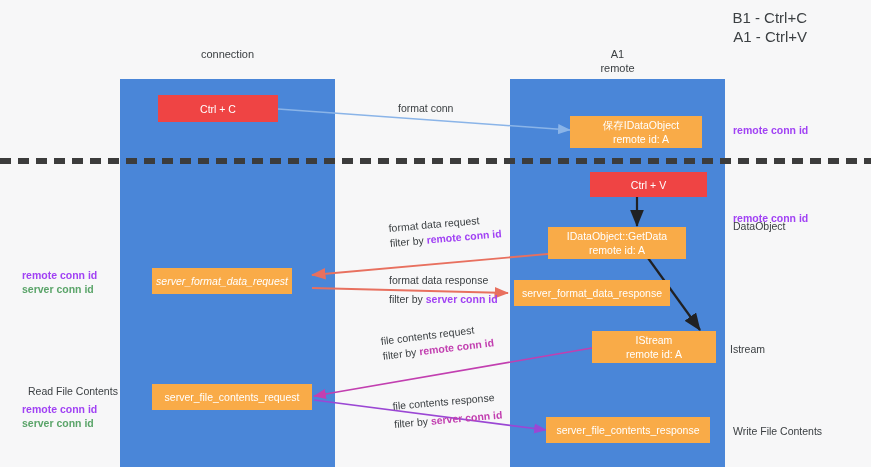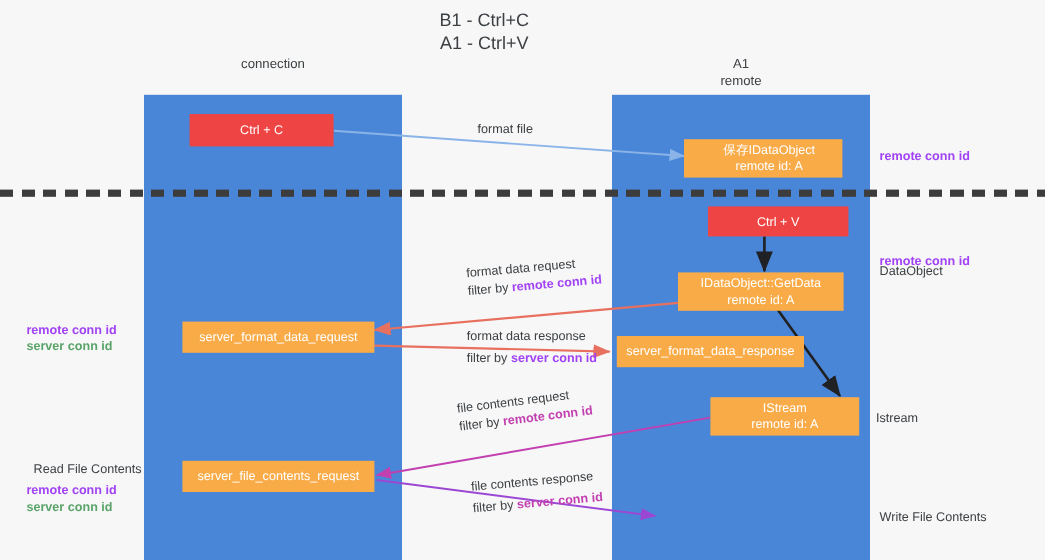--- a/index.html
+++ b/index.html
@@ -19,21 +19,21 @@
     position: absolute;
     background: #4a86d8;
   }
   .lane-b1 { left: 120px; top: 79px; width: 215px; height: 388px; }
   .lane-a1 { left: 510px; top: 79px; width: 215px; height: 388px; }
 
   .title {
     position: absolute;
     left: 0;
     width: 807px;
-    text-align: center;
+    text-align: right;
     color: #3c4043;
     font-size: 15px;
     line-height: 19px;
     white-space: pre;
   }
   .title-line1 { top: 8px; }
   .title-line2 { top: 27px; }
 
   .lane-head {
     position: absolute;
@@ -153,56 +153,59 @@
 
     <line x1="592" y1="348" x2="314" y2="396" stroke="#c23fb0" stroke-width="1.6" marker-end="url(#ah-magenta)"></line>
 
     <line x1="314" y1="400" x2="546" y2="430" stroke="#9b47d4" stroke-width="1.6" marker-end="url(#ah-purple)"></line>
   </svg>
 
   <div class="node node-green" style="left:158px; top:95px; width:120px; height:27px;">
     <span>Ctrl + C</span>
   </div>
 
-  <div class="node node-orange" style="left:152px; top:268px; width:160px; height:26px;">
+  <div class="node node-orange" style="left:152px; top:268px; width:140px; height:26px;font-style:italic;">
     <span>server_format_data_request</span>
   </div>
 
   <div class="node node-orange" style="left:152px; top:384px; width:160px; height:26px;justify-content:center;">
     <span>server_file_contents_request</span>
   </div>
 
   <div class="node node-orange" style="left:570px; top:116px; width:132px; height:32px;padding-left:10px;">
     <span>保存IDataObject</span>
     <span>remote id: A</span>
   </div>
 
   <div class="node node-green" style="left:578px; top:172px; width:117px; height:25px;margin-left:12px;">
     <span>Ctrl + V</span>
   </div>
 
-  <div class="node node-orange" style="left:565px; top:227px; width:138px; height:32px;">
+  <div class="node node-orange" style="left:548px; top:227px; width:138px; height:32px;">
     <span>IDataObject::GetData</span>
     <span>remote id: A</span>
   </div>
 
   <div class="node node-orange" style="left:514px; top:280px; width:156px; height:26px;">
     <span>server_format_data_response</span>
   </div>
 
   <div class="node node-orange" style="left:592px; top:331px; width:124px; height:32px;">
     <span>IStream</span>
     <span>remote id: A</span>
   </div>
 
+  <div class="node node-orange" style="left:546px; top:417px; width:164px; height:26px;">
+    <span>server_file_contents_response</span>
+  </div>
 
   <div class="divider"></div>
 
   <div class="edge-label" style="left:398px; top:101px;">
-    <span>format file</span>
+    <span>format conn</span>
   </div>
 
   <div class="edge-label rot" style="left:388px; top:221px; transform: rotate(-5deg);">
     <div>format data request</div>
     <div><span>filter by </span><b class="purple">remote conn id</b></div>
   </div>
 
   <div class="edge-label" style="left:389px; top:273px;">
     <div>format data response</div>
     <div style="margin-top:4px;"><span>filter by </span><b class="purple">server conn id</b></div>

